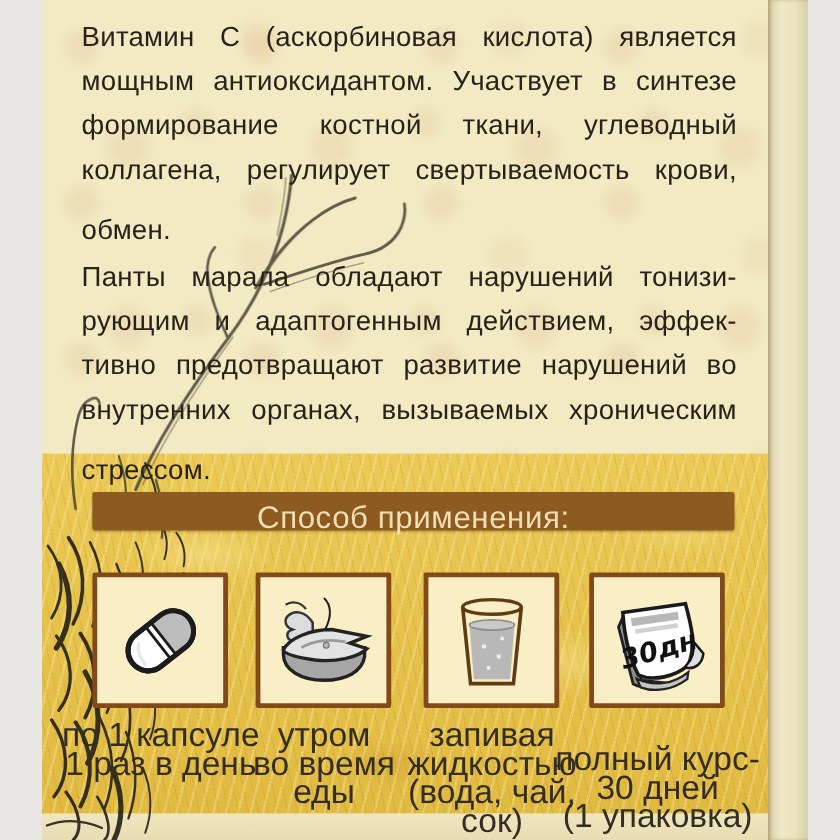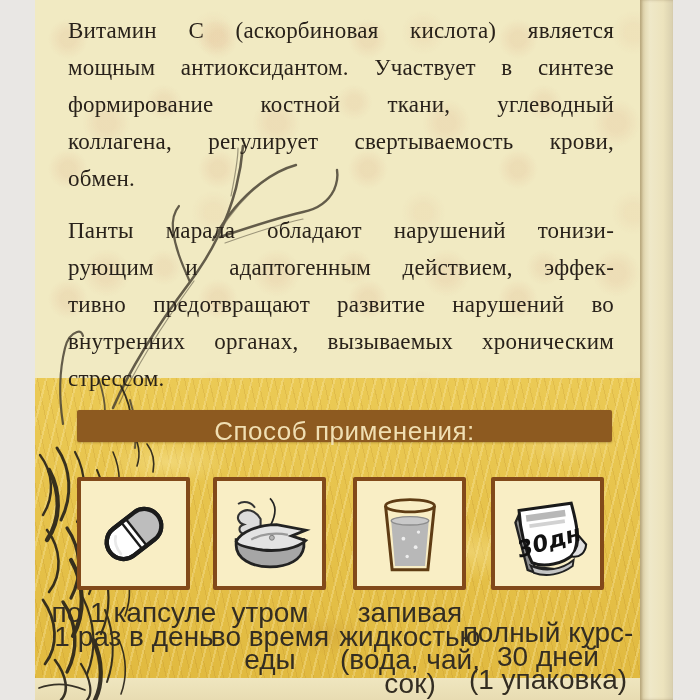--- a/index.html
+++ b/index.html
@@ -57,22 +57,22 @@
   
   .sketch{position:absolute;left:0;top:0;width:605px;height:700px;pointer-events:none;}
   
   .para{
     position:absolute;left:33px;width:546px;
     font-size:23px;line-height:37px;color:var(--body-text);
     letter-spacing:.2px;
   }
   .para-1{top:12px;}
   .para-2{top:212px;}
-  .tline{text-align:justify;text-align-last:justify;white-space:nowrap;overflow:hidden;font-family:Liberation Serif, serif;}
-  .para .tline:last-child{text-align-last:left;}
+  .tline{text-align:justify;text-align-last:justify;white-space:nowrap;overflow:hidden;}
+  .para .tline:last-child{text-align-last:left;margin-top:13px;}
   
   .usage-bar{
     position:absolute;left:42px;top:410px;width:535px;height:32px;
     background:var(--header-bar-brown);
     border-radius:2px;
     color:var(--header-bar-text);
     font-size:26px;line-height:42px;text-align:center;letter-spacing:.5px;
     box-shadow:0 1px 2px rgba(80,45,10,.3);
   }
   

